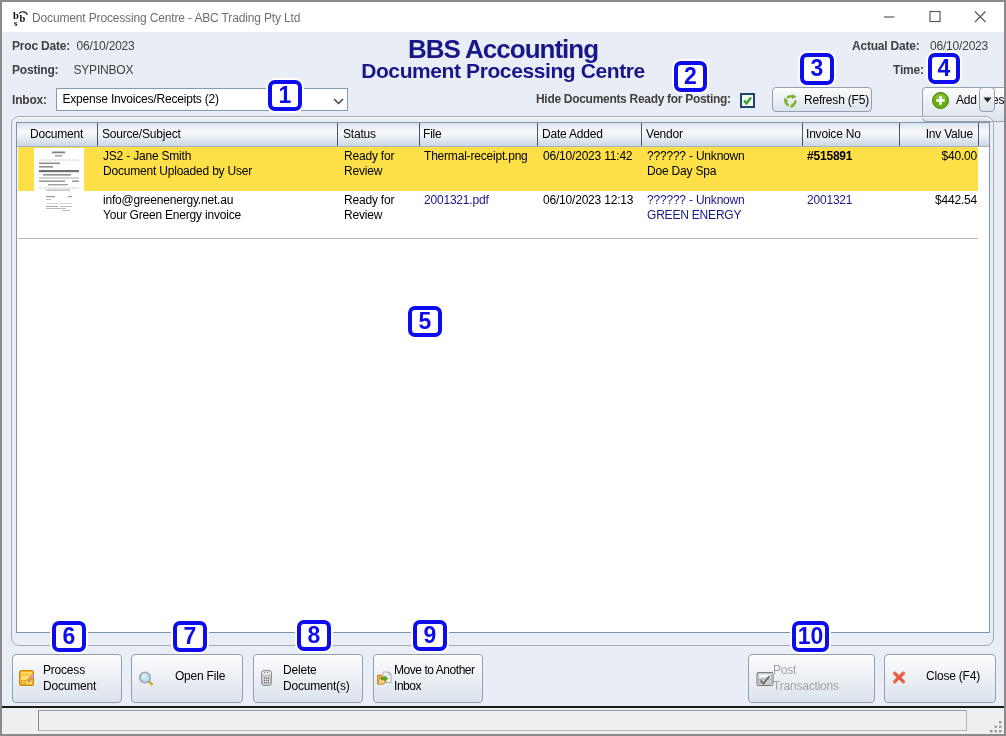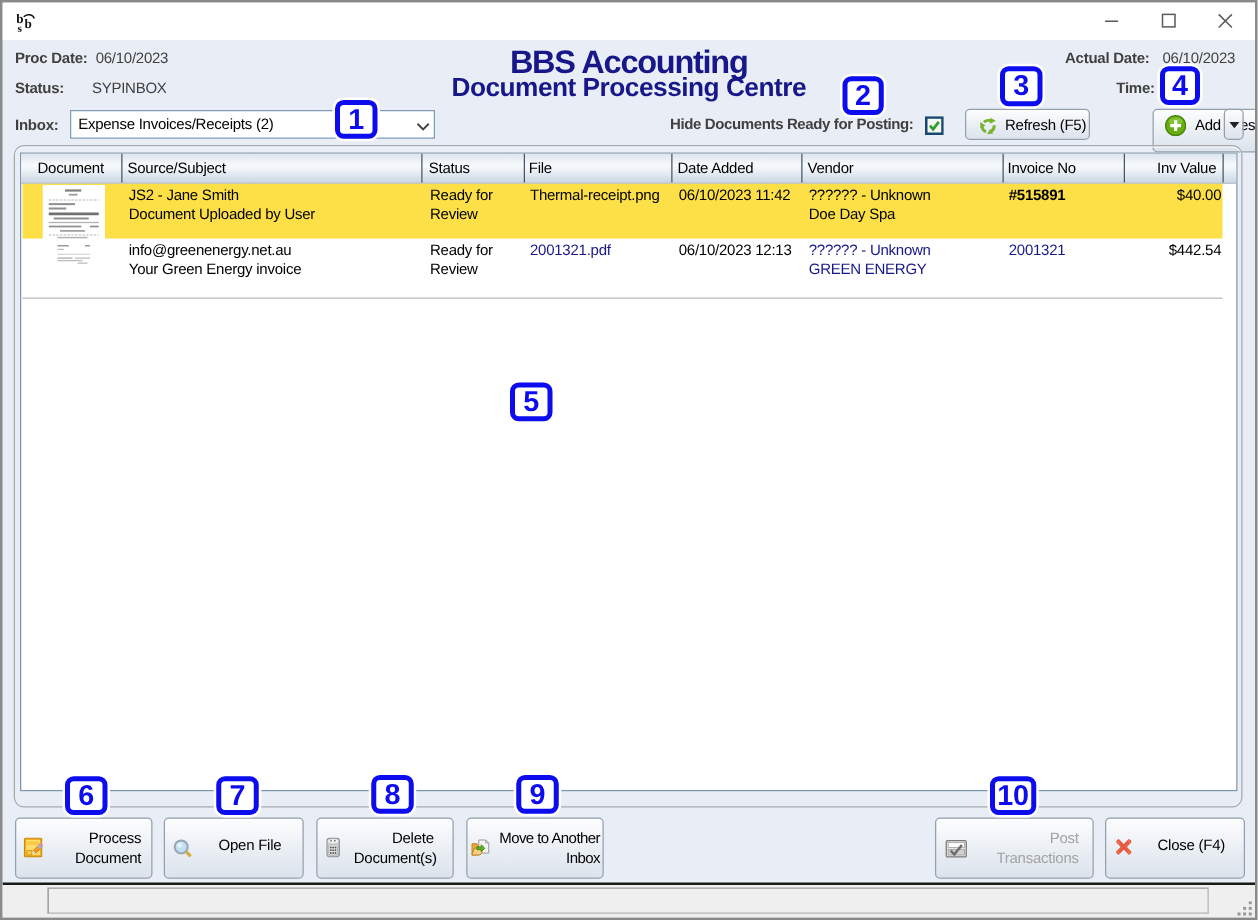--- a/index.html
+++ b/index.html
@@ -50,41 +50,42 @@
   color:#0c0cee; font-weight:bold; font-size:23px; text-align:center; line-height:22px;
 }
 .statusbar {
   position:absolute; left:0; top:704px; width:1002px; height:28px;
   background:#efefef; border-top:2px solid #191919;
 }
 .statusfield { position:absolute; left:36px; top:2px; width:929px; height:21px;
   border:1px solid #b5b5b5; border-left:1.5px solid #8b8b8b; border-top:1px solid #999; }
 .bicon { position:absolute; left:6px; top:15px; width:16px; height:16px; }
 .btxt1 { position:absolute; left:30px; right:4px; top:14px; text-align:center; }
-.btxt2 { position:absolute; left:30px; right:8px; top:6.5px; text-align:right; line-height:16px; }
+.btxt2 { position:absolute; left:30px; right:8px; top:6.5px; text-align:left; line-height:16px; }
 </style>
 </head>
 <body>
   <div class="titlebar">
     <svg class="abs" style="left:11px;top:7px;" width="17" height="17" viewBox="0 0 17 17">
       <text x="0" y="9.5" font-size="10.5" font-weight="bold" font-family="Liberation Serif" fill="#111">b</text>
       <text x="1" y="16.5" font-size="9" font-weight="bold" font-family="Liberation Serif" fill="#111">s</text>
       <text x="6.5" y="13" font-size="10.5" font-weight="bold" font-family="Liberation Serif" fill="#111">b</text>
       <path d="M6 4.5 A4.5 3.6 0 0 1 14.3 5.8" fill="none" stroke="#111" stroke-width="1.2"></path>
     </svg>
+    <div class="title-text">Document Processing Centre - ABC Trading Pty Ltd</div>
     <svg class="abs" style="left:876px;top:0;" width="122" height="30" viewBox="0 0 122 30">
       <line x1="6" y1="15" x2="16.5" y2="15" stroke="#5a5a5a" stroke-width="1.2"></line>
       <rect x="52" y="9.5" width="10" height="10" fill="none" stroke="#5a5a5a" stroke-width="1.2"></rect>
       <path d="M97 9.5 L107.5 20 M107.5 9.5 L97 20" stroke="#5a5a5a" stroke-width="1.2"></path>
     </svg>
   </div>
 
   <div class="lbl" style="left:10px;top:37px;">Proc Date:</div>
 <div class="lbl val" style="left:74.5px;top:37px;">06/10/2023</div>
-  <div class="lbl" style="left:10px;top:61px;">Status:</div>
+  <div class="lbl" style="left:10px;top:61px;">Posting:</div>
 <div class="lbl val" style="left:71.5px;top:61px;">SYPINBOX</div>
   <div class="abs navy" style="left:0;top:32px;width:1002px;text-align:center;font-size:26px;font-weight:bold;letter-spacing:-1px;">BBS Accounting</div>
   <div class="abs navy" style="left:0;top:57px;width:1002px;text-align:center;font-size:21px;font-weight:bold;letter-spacing:-0.4px;">Document Processing Centre</div>
   <div class="lbl" style="left:850px;top:37px;">Actual Date:</div>
 <div class="lbl val" style="left:928px;top:37px;">06/10/2023</div>
   <div class="lbl" style="left:891px;top:61px;">Time:</div>
   <div class="lbl" style="left:10px;top:91px;">Inbox:</div>
 
   <div class="dropdown">
     <span class="abs" style="left:6px;top:3px;">Expense Invoices/Receipts (2)</span>

